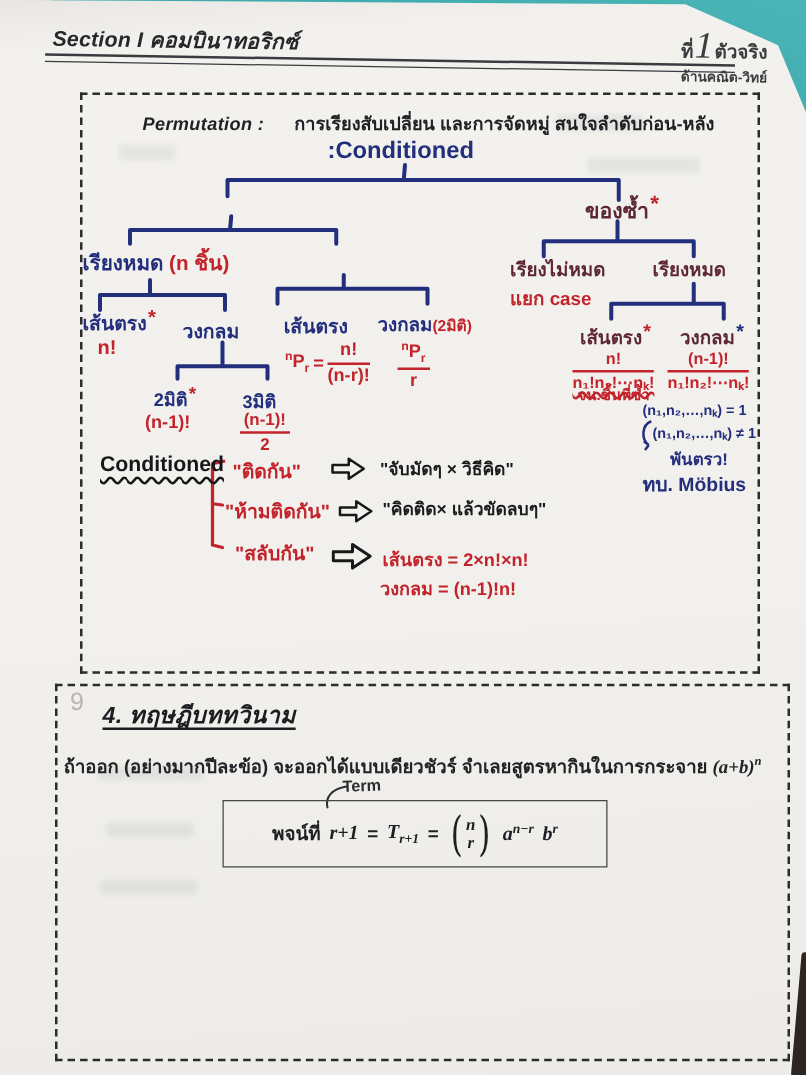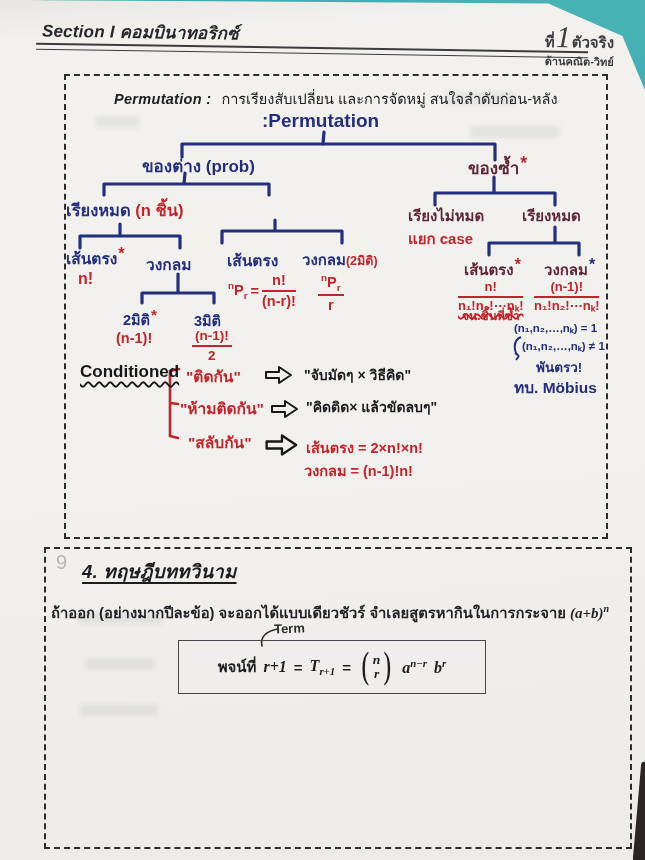--- a/index.html
+++ b/index.html
@@ -56,21 +56,21 @@
   
   .navy{color:#232e7d;}
   .red{color:#c3242c;}
   .maroon{color:#5d2733;}
   .inkblack{color:#1b1b1e;}
   .hw{font-weight:700;}
   .star{font-size:1.05em;font-weight:900;position:relative;top:-5px;margin-left:1px;}
   
   .intro{left:22px;top:11px;font-size:14.5px;color:#202025;width:505px;}
   .intro .lbl{font-style:italic;font-weight:600;letter-spacing:.3px;margin-left:26px;}
-  .intro .txt{font-weight:400;margin-left:6px;}
+  .intro .txt{font-weight:700;margin-left:20px;}
   
   .frac{display:inline-block;text-align:center;vertical-align:middle;line-height:1.15;}
   .frac .num{display:block;border-bottom:2.2px solid currentColor;padding:0 3px 1px;}
   .frac .den{display:block;padding-top:1px;}
   .wavy-den .den{text-decoration:underline wavy;text-underline-offset:3px;text-decoration-thickness:1.5px;}
   sup.s{font-size:.68em;} sub.s{font-size:.68em;}
   
   .cond-title{left:14px;top:286px;font-size:17px;font-weight:700;color:#17171a;
     text-decoration:underline wavy 2px;text-underline-offset:4px;}
   .arrow-svg{position:absolute;}
@@ -135,23 +135,22 @@
         <path d="M455,261 C447,264 447,276 453,280 M453,280 L449,277 M453,280 L450,284"></path>
       </g>
       <path d="M113,293 L104,295 L104,360 L112,362 M104,327 L112,328" fill="none" stroke="#c3242c" stroke-width="2.6" stroke-linecap="round"></path>
     </svg>
 
     <div class="abs intro">
       <span class="lbl">Permutation :</span>
       <span class="txt">การเรียงสับเปลี่ยน และการจัดหมู่  สนใจลำดับก่อน-หลัง</span>
     </div>
 
-    <div class="abs hw navy" style="left:196px;top:34px;font-size:19px;">:Permutation</div>
-
-    <div class="abs hw navy" style="left:76px;top:76px;font-size:17px;">ของต่าง (prob)</div>
+    <div class="abs hw navy" style="left:196px;top:34px;font-size:19px;">:Conditioned</div>
+
 
     <div class="abs hw" style="left:0px;top:121px;font-size:16.5px;">
       <span class="navy">เรียงหมด</span>
       <span class="red">(n ชิ้น)</span>
     </div>
 
     <div class="abs hw navy" style="left:0px;top:170px;font-size:15.5px;">
       <span>เส้นตรง</span><span class="star red">*</span>
     </div>
     <div class="abs hw red" style="left:12px;top:194px;font-size:16px;">n!</div>

